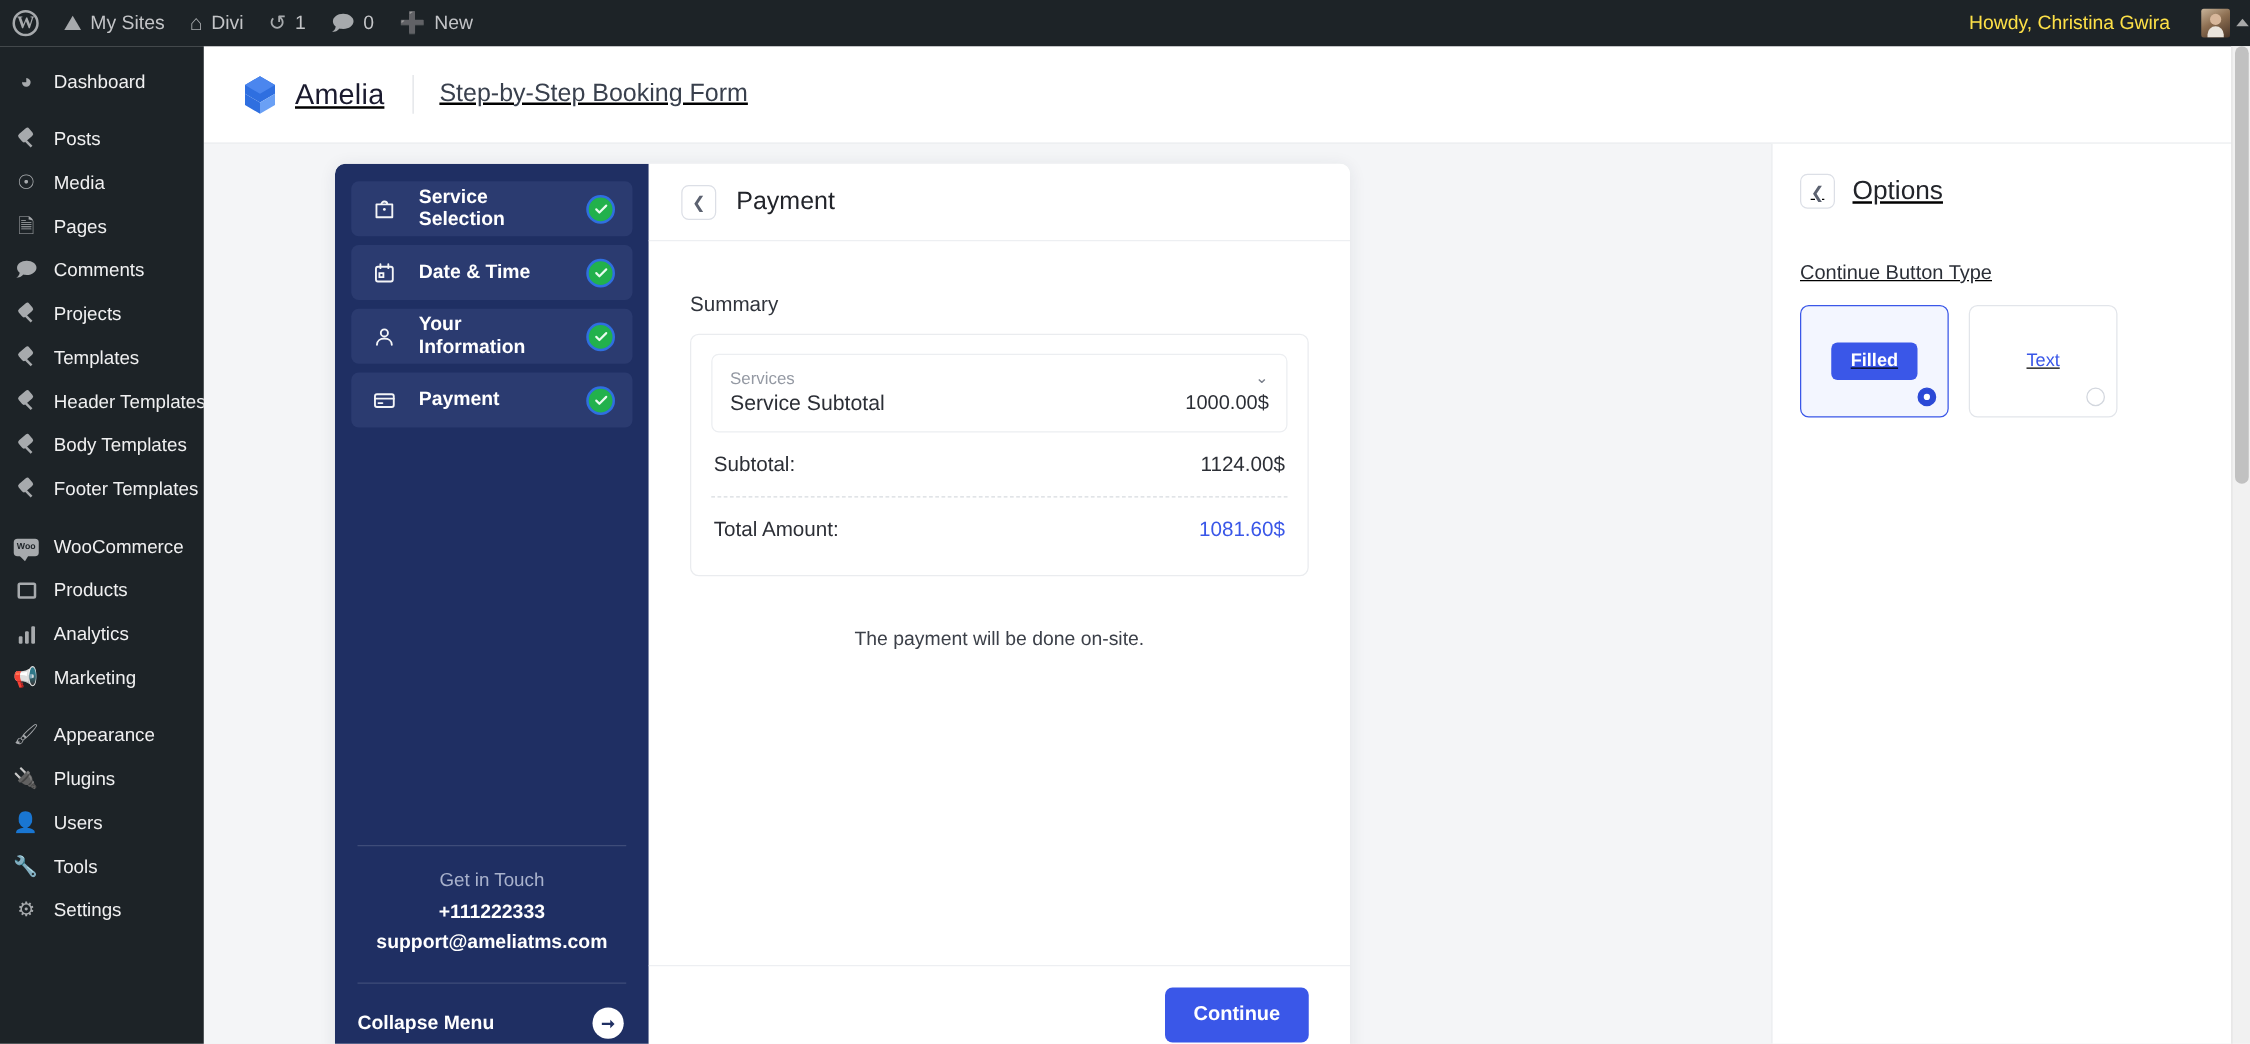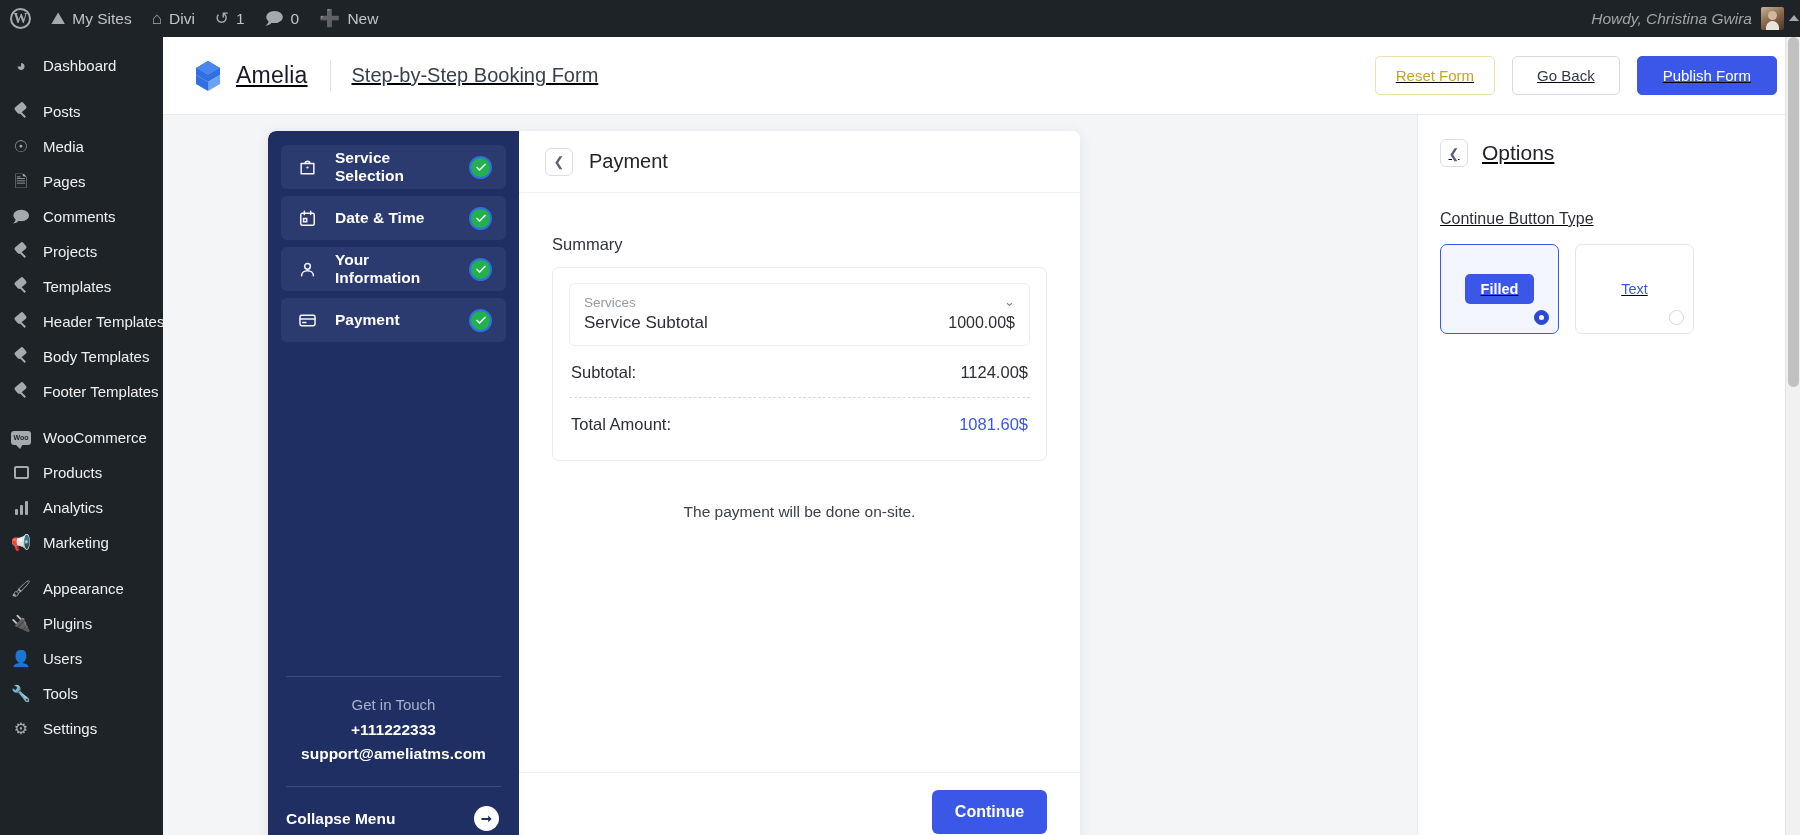--- a/index.html
+++ b/index.html
@@ -19,21 +19,21 @@
     color: #c3c4c7; font-size: 15.5px;
     z-index: 50;
   }
   .ab-item {
     display: flex; align-items: center; gap: 7px;
     height: 37px; padding: 0 10px;
     color: #c3c4c7; white-space: nowrap;
   }
   .ab-item .glyph { font-size: 17px; line-height: 1; color: #a7aaad; display:inline-block; }
   #ab-right { margin-left: auto; display: flex; align-items: center; padding-right: 8px; }
-  #ab-howdy { display: flex; align-items: center; gap: 9px; padding: 0 8px; color: #a3a3a3; font-size: 15.5px; font-style: italic;}
+  #ab-howdy { display: flex; align-items: center; gap: 25px; padding: 0 8px; color: #fde047; font-size: 15.5px;}
   .avatar-img {
     width: 23px; height: 23px; border-radius: 2px;
     background: linear-gradient(150deg,#c8b49a 0%,#8d6f52 45%,#4a3527 100%);
     position: relative; overflow: hidden;
     flex: 0 0 auto;
   }
   .avatar-img::after{
     content:""; position:absolute; left:5px; bottom:0; width:13px; height:9px;
     border-radius:7px 7px 0 0; background:#e9e4dc;
   }
@@ -462,25 +462,20 @@
       <svg class="brand-mark" viewBox="0 0 30 32">
         <path d="M15 1 L27 8 L27 15 L15 22 L3 15 L3 8 Z" fill="#2f6fe0"></path>
         <path d="M15 1 L27 8 L15 15 L3 8 Z" fill="#4b86ee"></path>
         <path d="M3 15 L15 22 L15 31 L3 24 Z" fill="#2f6fe0"></path>
         <path d="M15 22 L27 15 L27 24 L15 31 Z" fill="#6aa0f5"></path>
       </svg>
       <span class="brand-name">Amelia</span>
     </div>
     <div class="hdr-divider"></div>
     <div class="hdr-title">Step-by-Step Booking Form</div>
-    <div class="hdr-actions">
-      <div class="btn btn-reset">Reset Form</div>
-      <div class="btn btn-goback">Go Back</div>
-      <div class="btn btn-publish">Publish Form</div>
-    </div>
   </div>
 
   <div id="amelia-body">
 
     <div id="canvas-area">
 
       <div id="booking-card">
 
         <div id="stepper">
 

